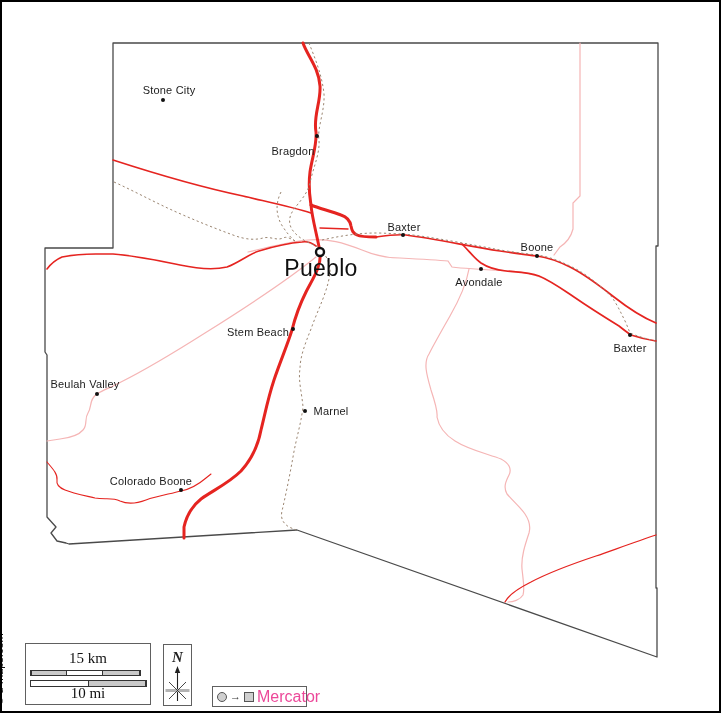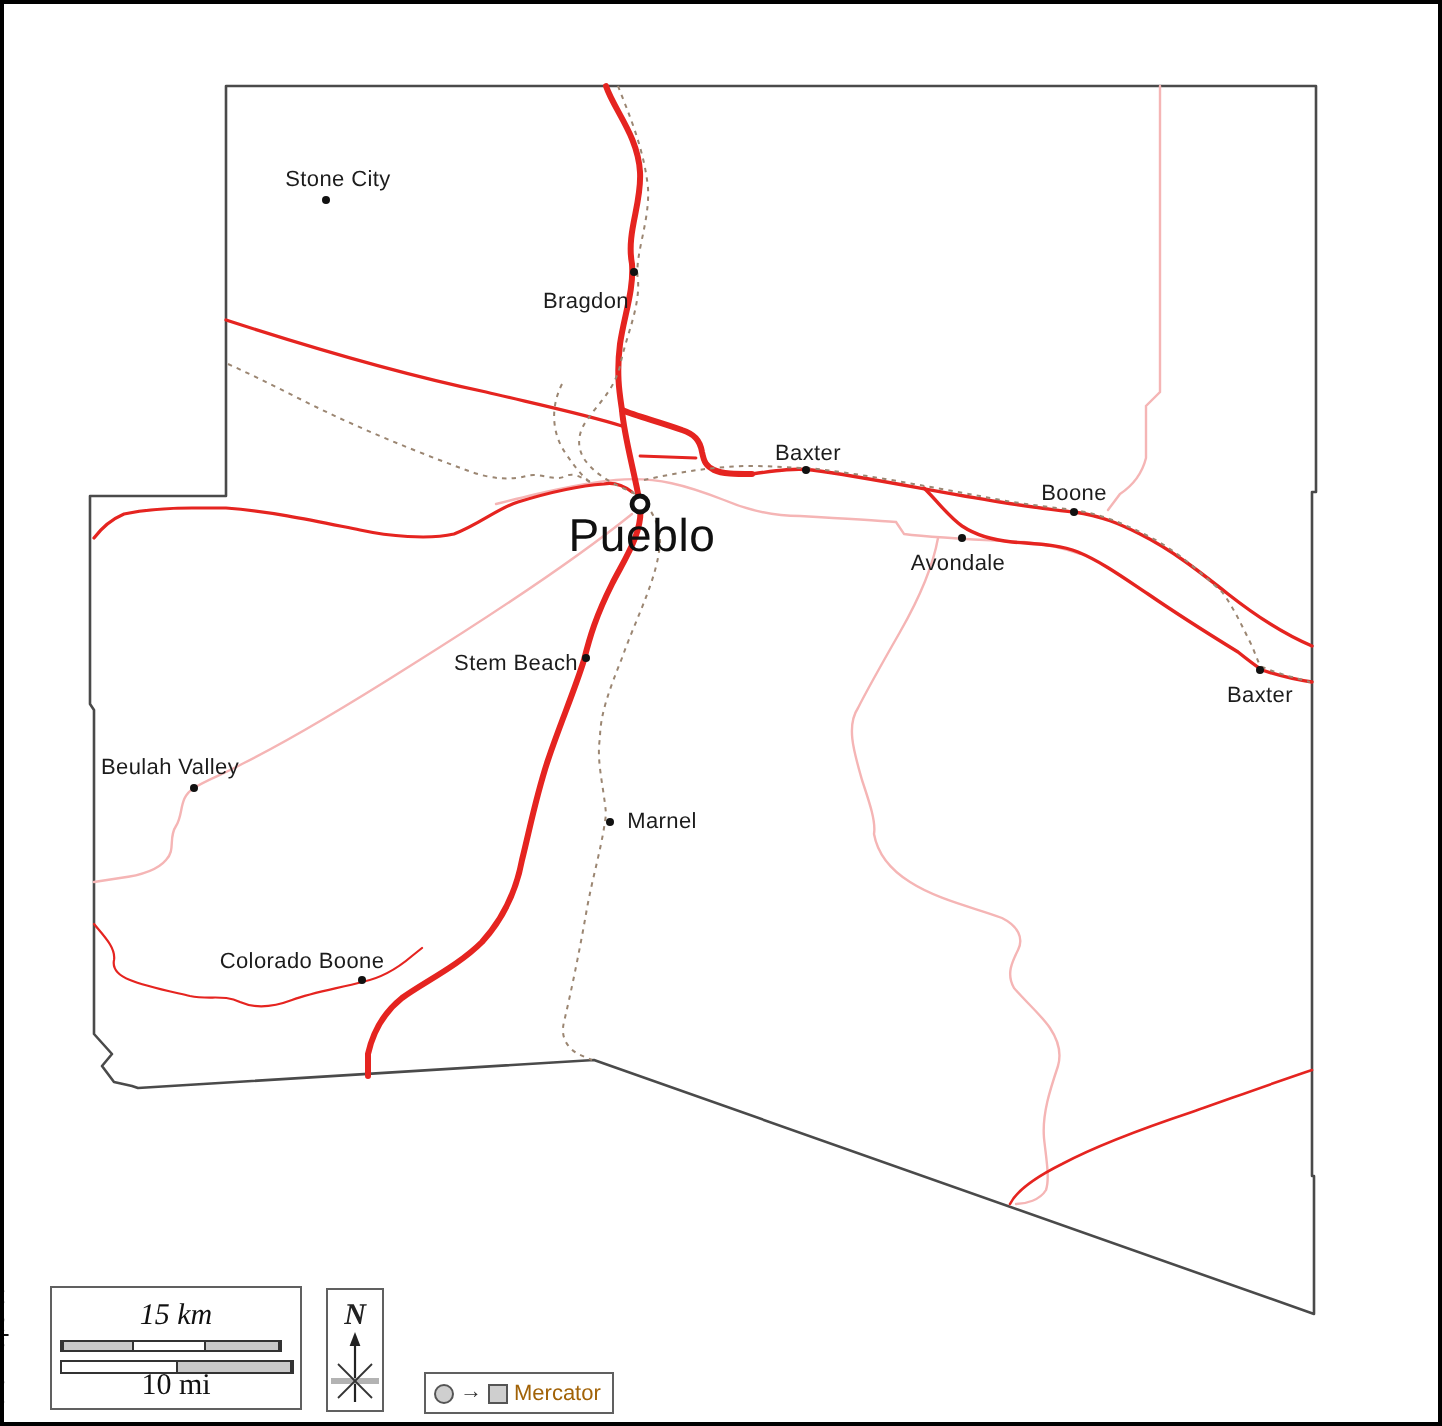--- a/index.html
+++ b/index.html
@@ -33,41 +33,41 @@
   }
   .scalebox{
     position:absolute;left:23px;top:641px;width:126px;height:62px;
     box-sizing:border-box;border:1px solid #606060;background:#fff;
     font-family:"Liberation Serif",serif;
   }
   .scale-text{
     position:absolute;width:100%;text-align:center;
     font-size:15px;color:#111;
   }
-  .scale-text.km{top:6px;font-style:italic;}
+  .scale-text.km{top:6px;}
   .scale-text.mi{top:41px;}
   .sbar{position:absolute;box-sizing:border-box;border:1px solid #333;display:flex;}
   .sbar.km{left:4px;top:26px;width:111px;height:6px;}
   .sbar.mi{left:4px;top:36px;width:117px;height:7px;}
   .seg{height:100%;}
   .seg.g{background:#c9c9c9;border-left:1px solid #333;border-right:1px solid #333;}
   .seg.w{background:#ffffff;}
   .compassbox{
     position:absolute;left:161px;top:642px;width:29px;height:62px;
     box-sizing:border-box;border:1px solid #606060;background:#fff;
   }
   .mercatorbox{
     position:absolute;left:210px;top:684px;width:95px;height:21px;
     box-sizing:border-box;border:1px solid #606060;background:#fff;
     display:flex;align-items:center;gap:3px;padding-left:4px;
   }
   .sym-circle{width:10px;height:10px;border-radius:50%;background:#cfcfcf;border:1px solid #555;box-sizing:border-box;flex:0 0 auto;}
   .sym-square{width:10px;height:10px;background:#cfcfcf;border:1px solid #555;box-sizing:border-box;flex:0 0 auto;}
   .sym-arrow{font-size:11px;color:#333;line-height:1;}
-  .mercator-label{font-size:11px;color:#a16207;}
+  .mercator-label{font-size:16px;color:#ec4899;}
 </style>
 </head>
 <body>
 
 <div class="canvas">
 
   <svg class="map-svg" width="717" height="709" viewBox="0 0 717 709">
 
     <path d="M113,41 L656,41 L656,244 L654,244 L654,586 L655,586 L655,655 L295,528 L67,542 L64,541 L55,539 L49,531 L54,525 L45,515 L45,353 L43,350 L43,246 L111,246 L111,41 Z" fill="#ffffff" stroke="#4a4a4a" stroke-width="1.3" stroke-linejoin="round"></path>
 

